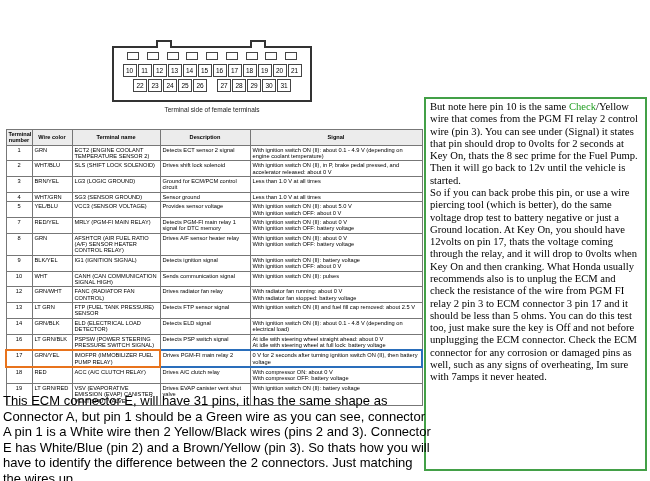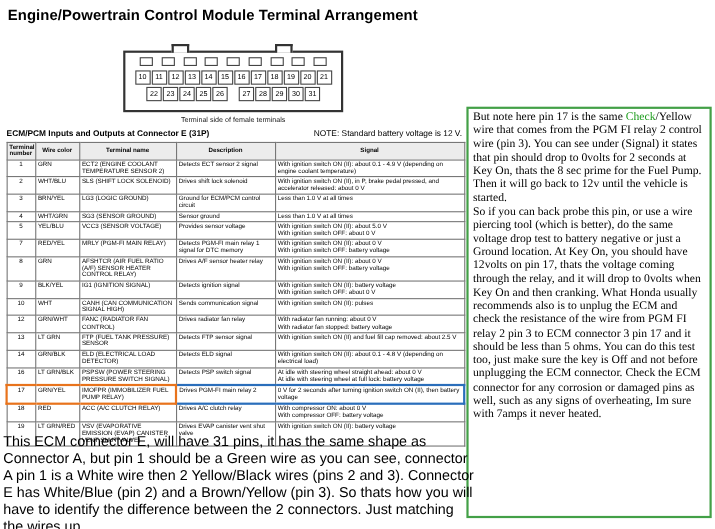--- a/index.html
+++ b/index.html
@@ -55,21 +55,20 @@
 
   
   .bottom-text { position:absolute; left:3px; top:393px; width:430px;
                  font-family:Liberation Sans, sans-serif; font-size:13px; line-height:1.2; }
 </style>
 </head>
 <body>
 
 <div class="page">
 
-  <div class="title">Engine/Powertrain Control Module Terminal Arrangement</div>
 
   <div class="connector">
     <div class="connector-tab tab-1"></div>
     <div class="connector-tab tab-2"></div>
     <div class="slot-row">
         <div class="slot"></div>
         <div class="slot"></div>
         <div class="slot"></div>
         <div class="slot"></div>
         <div class="slot"></div>
@@ -100,24 +99,20 @@
         <div class="pin">26</div>
         <div class="pin">27</div>
         <div class="pin">28</div>
         <div class="pin">29</div>
         <div class="pin">30</div>
         <div class="pin">31</div>
       </div>
   </div>
   <div class="connector-caption">Terminal side of female terminals</div>
 
-  <div class="table-head-line">
-    <span class="table-subtitle">ECM/PCM Inputs and Outputs at Connector E (31P)</span>
-    <span>NOTE: Standard battery voltage is 12 V.</span>
-  </div>
 
   <table class="terminal-table">
     <colgroup>
       <col class="c-num">
         <col class="c-color">
         <col class="c-name">
         <col class="c-desc">
         <col class="c-sig">
     </colgroup>
     <thead>
@@ -246,19 +241,19 @@
           <td>19</td>
           <td>LT GRN/RED</td>
           <td>VSV (EVAPORATIVE EMISSION (EVAP) CANISTER VENT SHUT VALVE)</td>
           <td>Drives EVAP canister vent shut valve</td>
           <td class="sig">With ignition switch ON (II): battery voltage</td>
         </tr>
       </tbody>
   </table>
 
   <div class="annotation">
-    <span>But note here pin 17 is the same </span><span class="green">Check</span><span>/Yellow wire that comes from the PGM FI relay 2 control wire (pin 3). You can see under (Signal) it states that pin should drop to 0volts for 2 seconds at Key On, thats the 8 sec prime for the Fuel Pump. Then it will go back to 12v until the vehicle is started.</span>
+    <span>But note here pin 10 is the same </span><span class="green">Check</span><span>/Yellow wire that comes from the PGM FI relay 2 control wire (pin 3). You can see under (Signal) it states that pin should drop to 0volts for 2 seconds at Key On, thats the 8 sec prime for the Fuel Pump. Then it will go back to 12v until the vehicle is started.</span>
     <div>So if you can back probe this pin, or use a wire piercing tool (which is better), do the same voltage drop test to battery negative or just a Ground location. At Key On, you should have 12volts on pin 17, thats the voltage coming through the relay, and it will drop to 0volts when Key On and then cranking. What Honda usually recommends also is to unplug the ECM and check the resistance of the wire from PGM FI relay 2 pin 3 to ECM connector 3 pin 17 and it should be less than 5 ohms. You can do this test too, just make sure the key is Off and not before unplugging the ECM connector. Check the ECM connector for any corrosion or damaged pins as well, such as any signs of overheating, Im sure with 7amps it never heated.</div>
   </div>
 
   <div class="bottom-text">This ECM connector E, will have 31 pins, it has the same shape as Connector A, but pin 1 should be a Green wire as you can see, connector A pin 1 is a White wire then 2 Yellow/Black wires (pins 2 and 3). Connector E has White/Blue (pin 2) and a Brown/Yellow (pin 3). So thats how you will have to identify the difference between the 2 connectors. Just matching the wires up</div>
 
 </div>
 
 </body></html>

